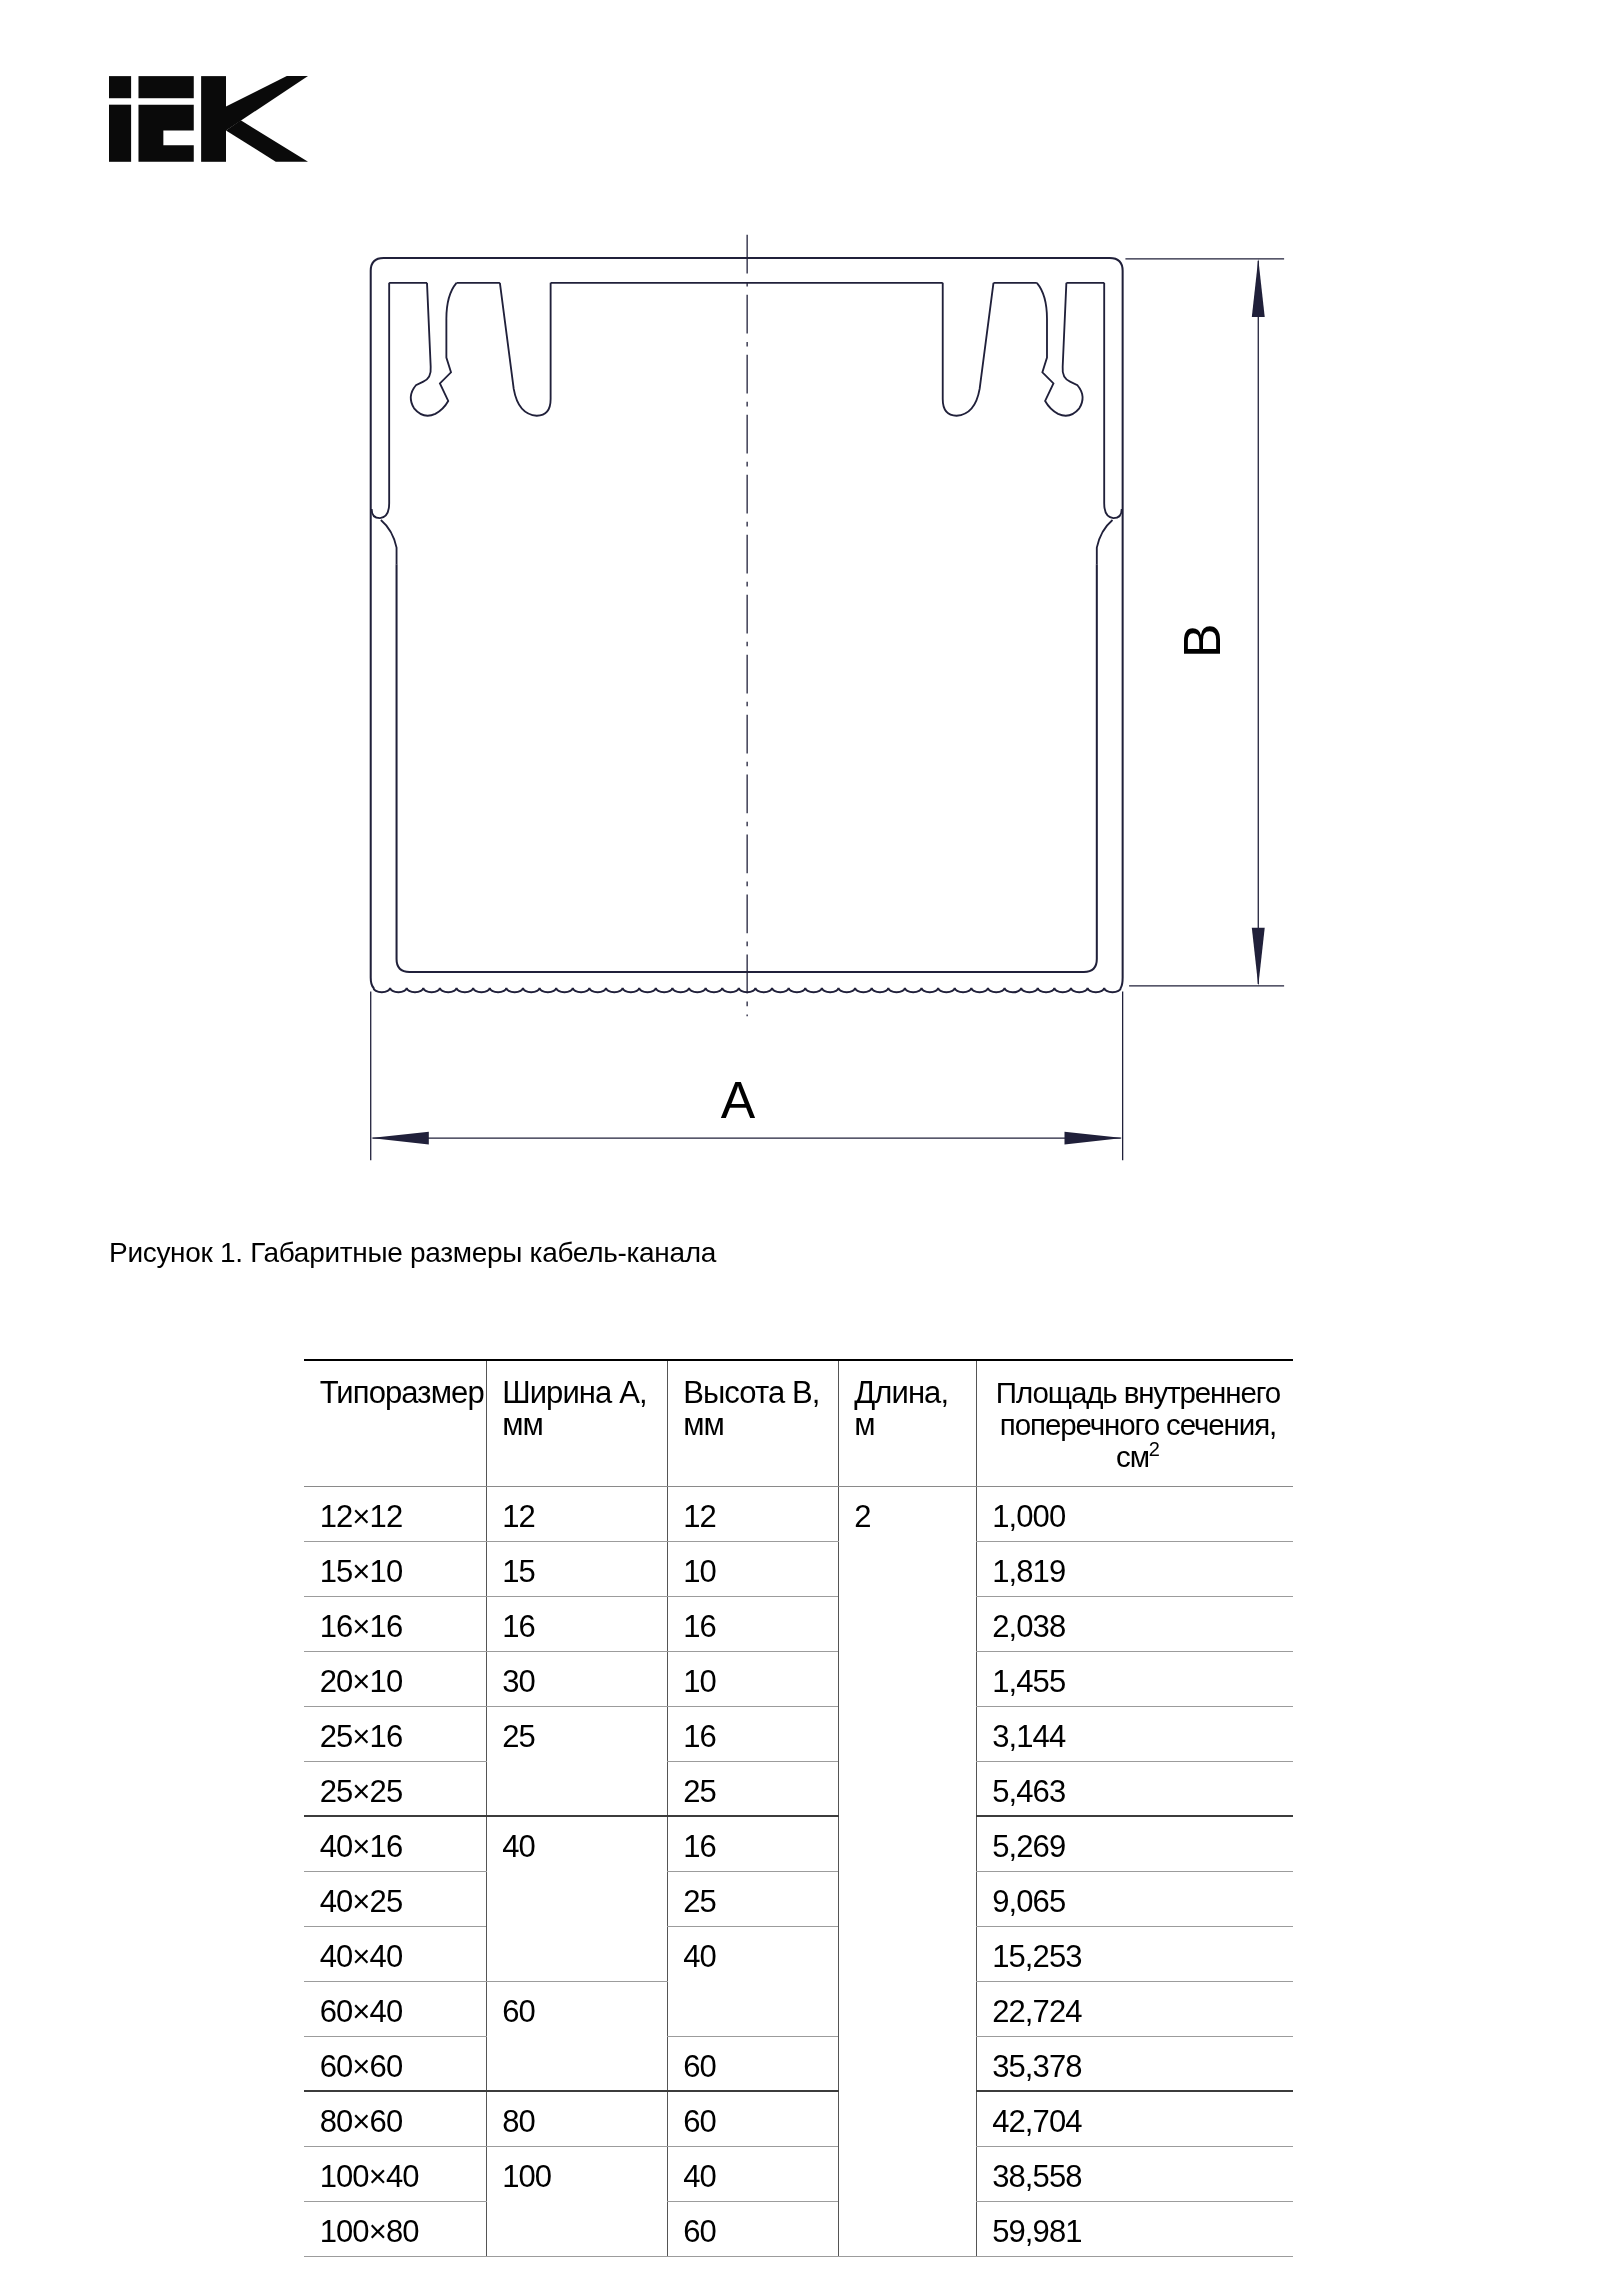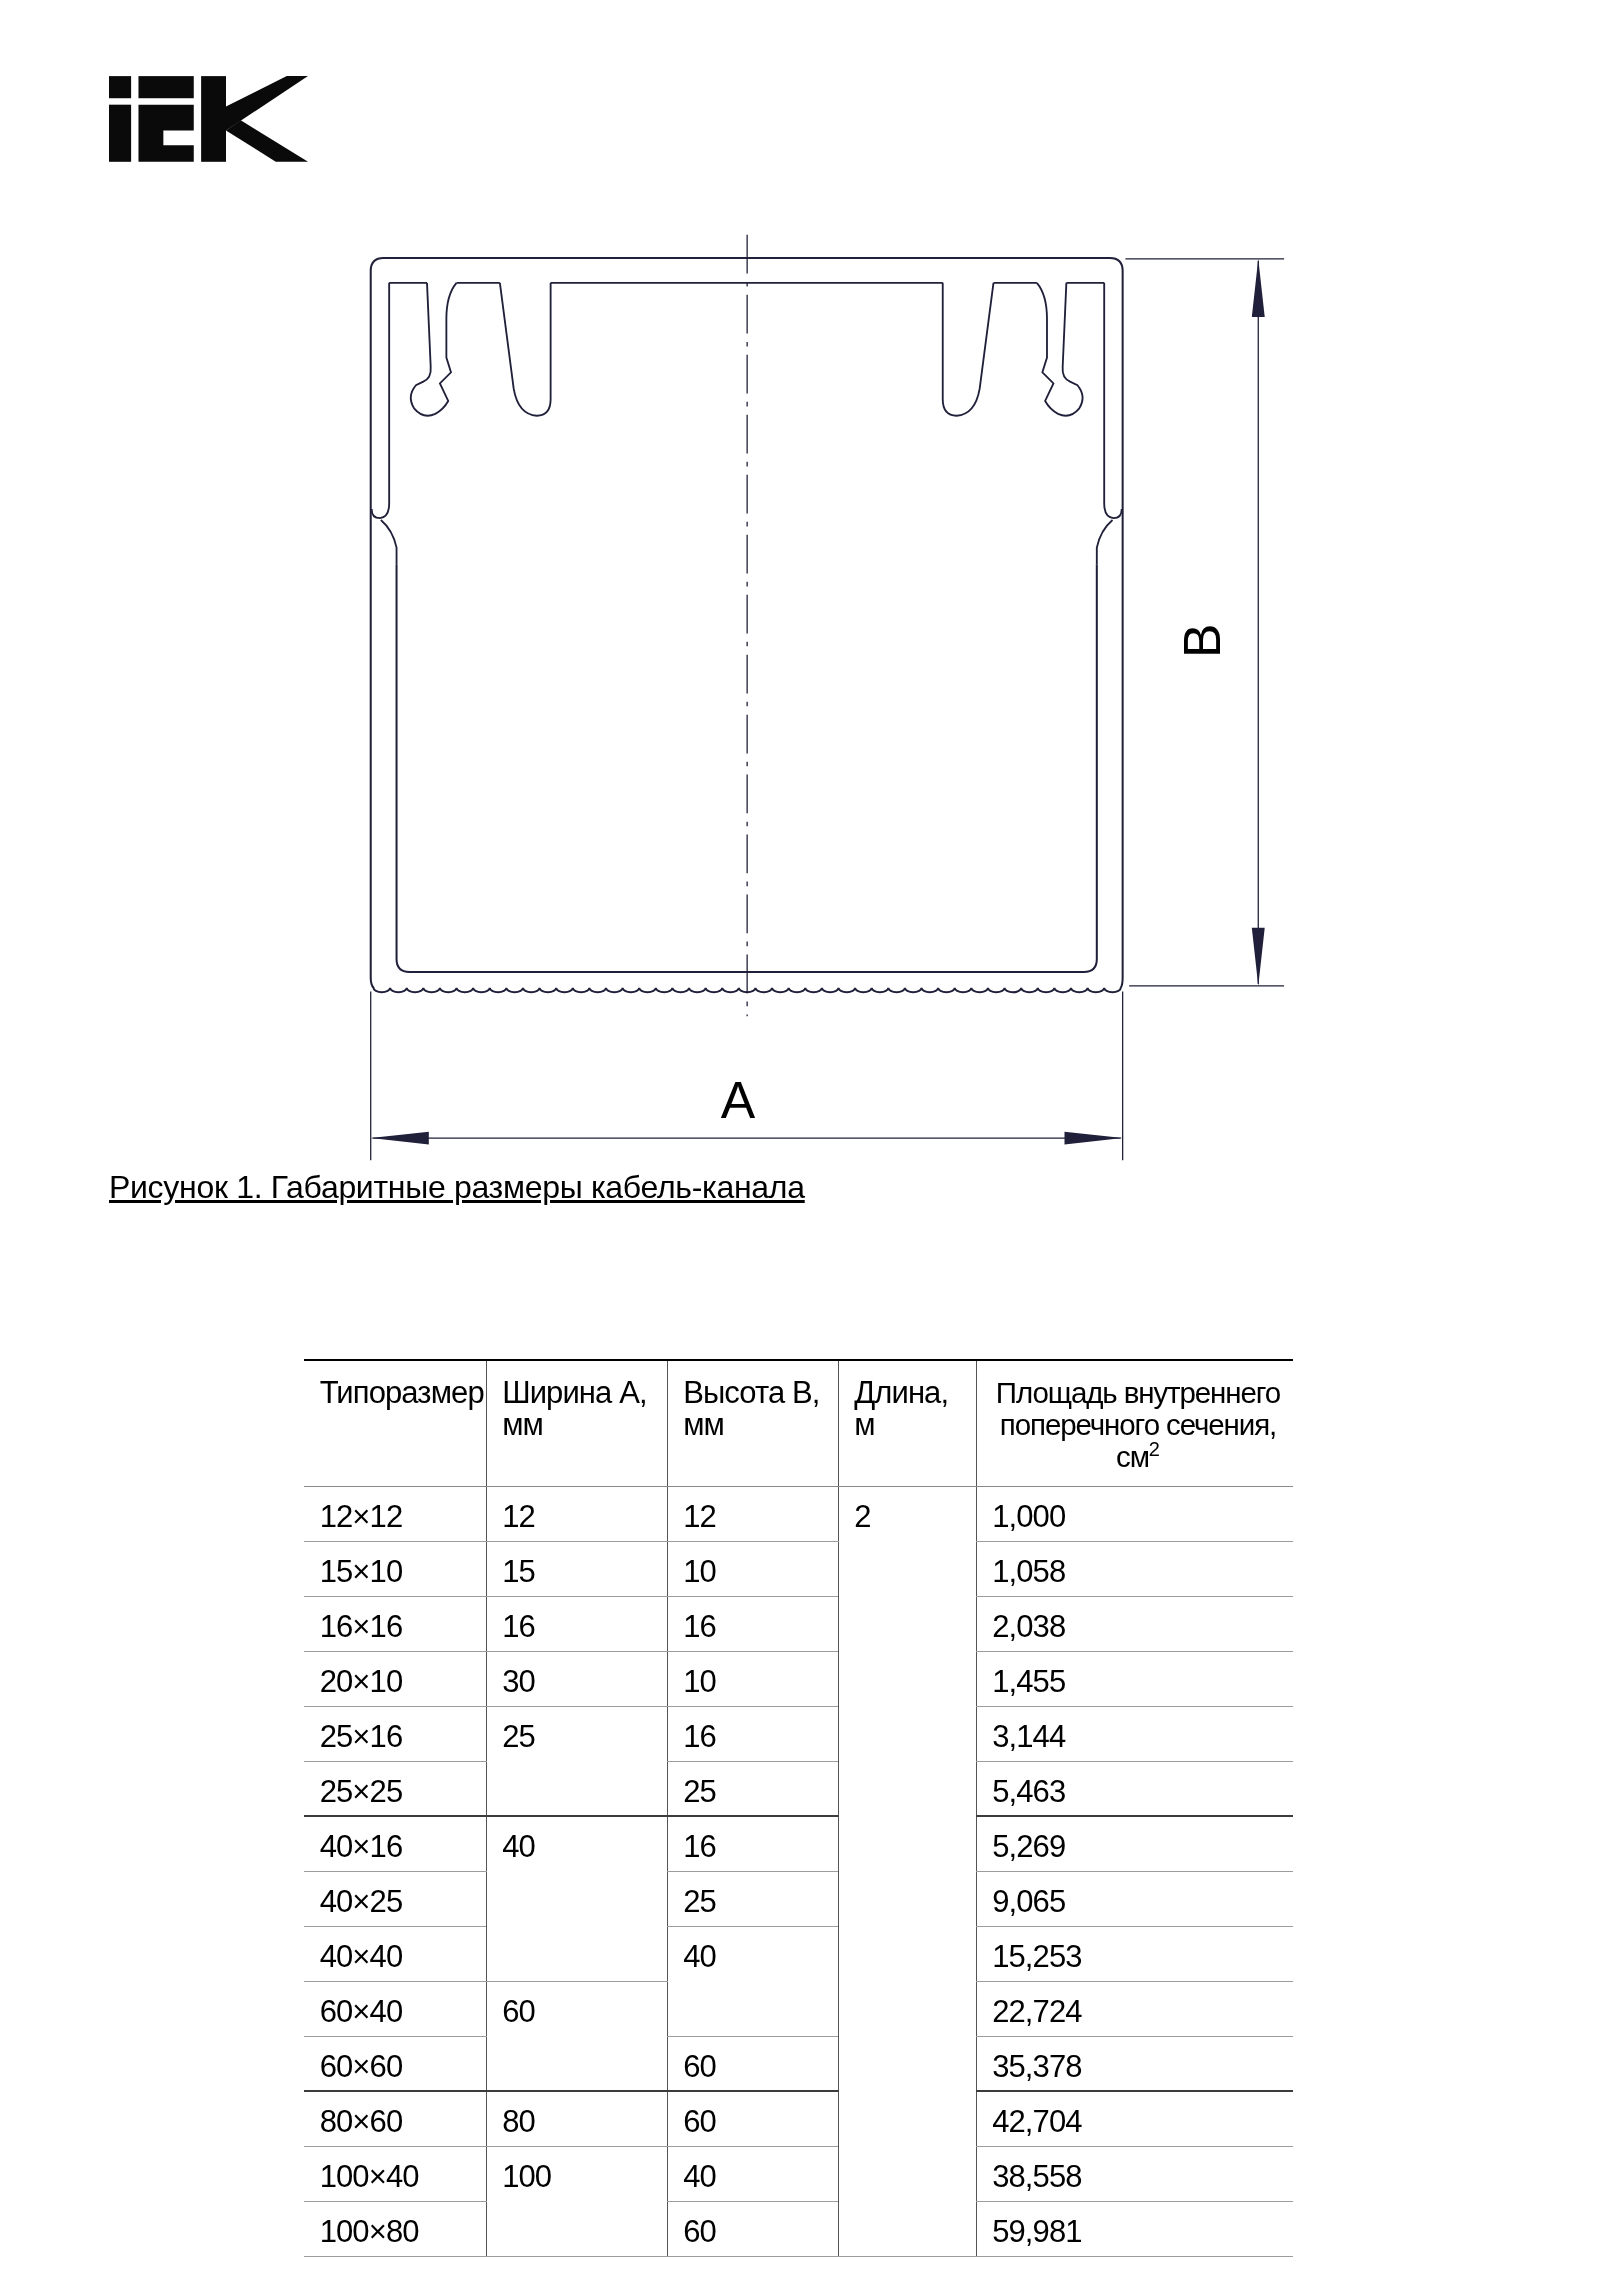--- a/index.html
+++ b/index.html
@@ -12,23 +12,22 @@
   #logo{position:absolute;left:109px;top:74px;width:199px;height:89px;}
   
   #drawing{position:absolute;left:258px;top:138px;width:1089px;height:1061px;}
   #drawing path, #drawing line{fill:none;stroke:#20203a;}
   .pw{stroke-width:2.2px;}
   .lw{stroke-width:2px;}
   .tw{stroke-width:1.4px;}
   .dim-label{font-family:"Liberation Sans",sans-serif;font-size:56px;fill:#000;}
   
   #caption{
-    position:absolute;left:109px;top:1169px;font-size:32px;letter-spacing:-0.3px;
+    position:absolute;left:109px;top:1237px;font-size:28px;letter-spacing:-0.3px;
     white-space:nowrap;
-    text-decoration:underline;
   }
   
   #spec-table{
     position:absolute;left:304px;top:1359px;width:988px;
     border-collapse:collapse;table-layout:fixed;
     border-top:2.8px solid #000;
     font-size:31px;letter-spacing:-0.9px;
   }
   #spec-table col.c1{width:182px;}
   #spec-table col.c2{width:181px;}
@@ -135,21 +134,21 @@
         <td class="c1">12×12</td>
         <td class="c2 bl">12</td>
         <td class="c3 bl">12</td>
         <td class="c4 bl len" rowspan="14">2</td>
         <td class="c5 bl">1,000</td>
       </tr>
       <tr>
         <td class="c1">15×10</td>
         <td class="c2 bl">15</td>
         <td class="c3 bl">10</td>
-        <td class="c5 bl">1,058</td>
+        <td class="c5 bl">1,819</td>
       </tr>
       <tr>
         <td class="c1">16×16</td>
         <td class="c2 bl">16</td>
         <td class="c3 bl">16</td>
         <td class="c5 bl">2,038</td>
       </tr>
       <tr>
         <td class="c1">20×10</td>
         <td class="c2 bl">30</td>

